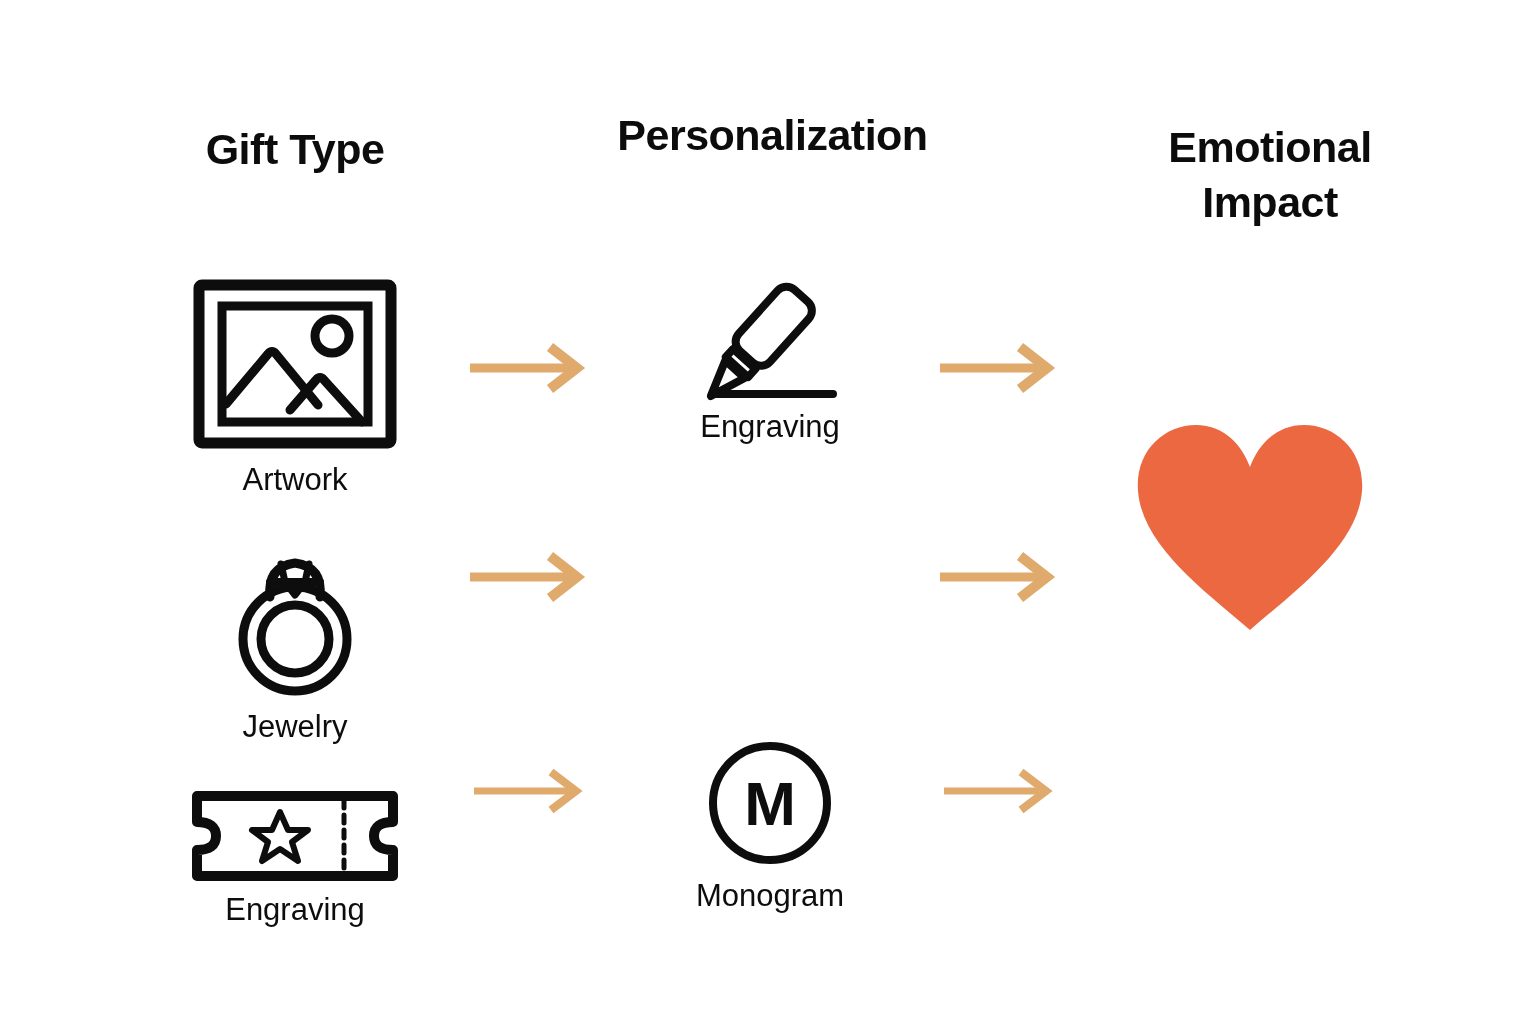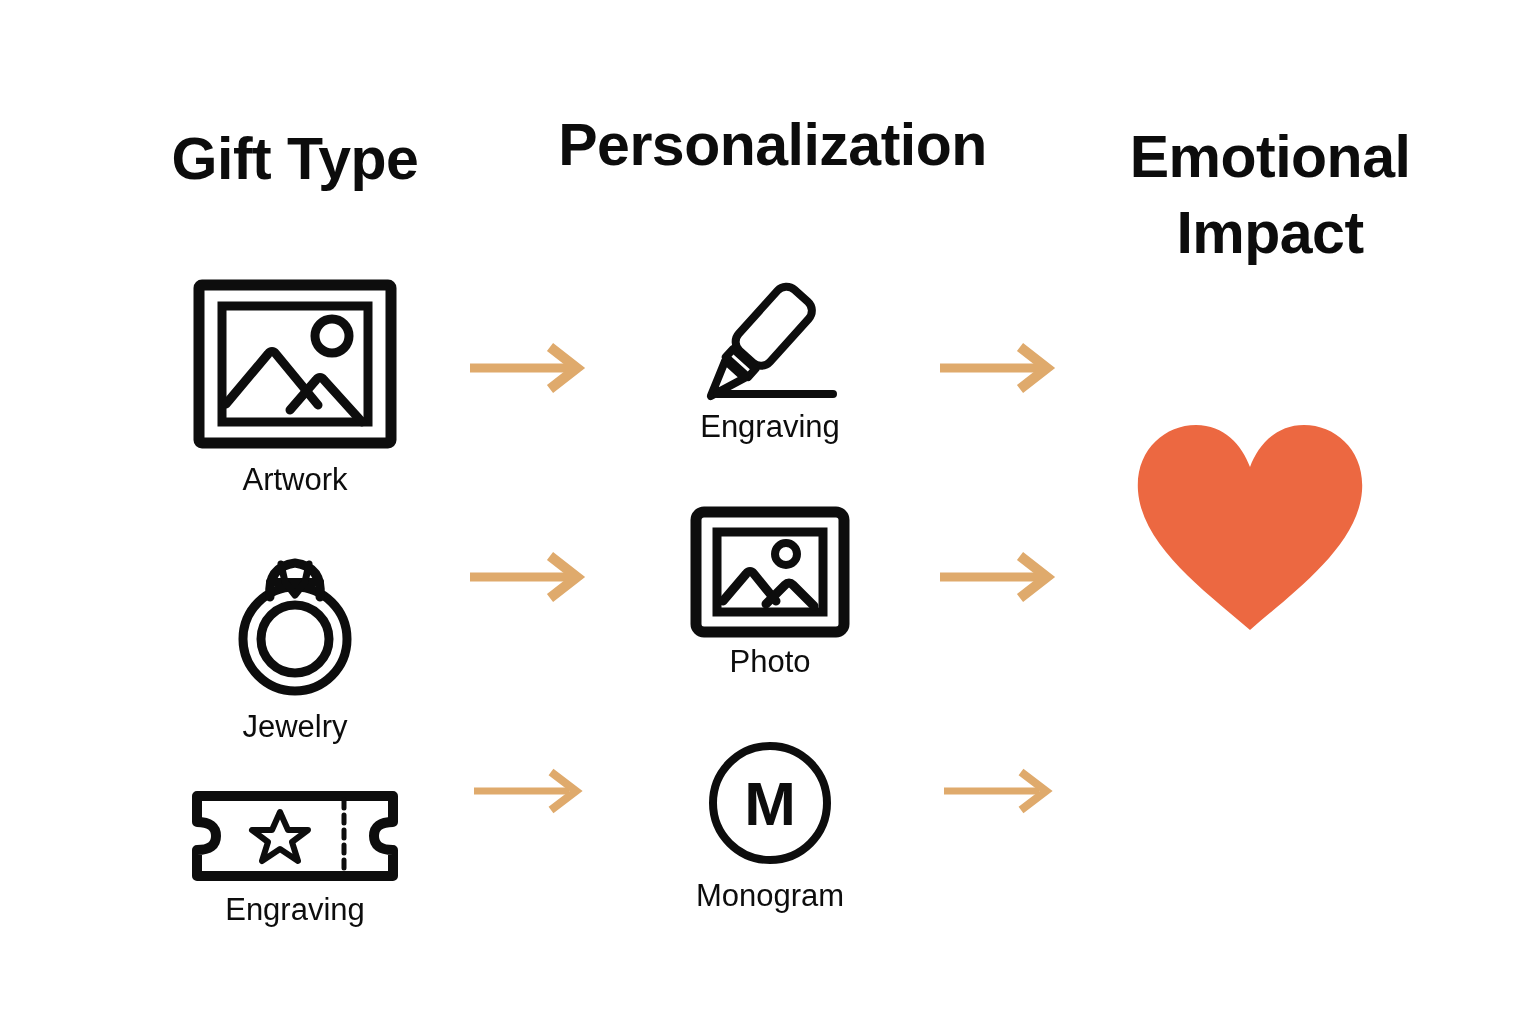--- a/index.html
+++ b/index.html
@@ -15,21 +15,21 @@
   #canvas {
     position: relative;
     width: 1536px;
     height: 1024px;
     background: #ffffff;
     overflow: hidden;
   }
   .col-head {
     position: absolute;
     font-weight: bold;
-    font-size: 59px;
+    font-size: 43px;
     line-height: 1.28;
     letter-spacing: -0.5px;
     text-align: center;
     color: #0c0c0c;
     white-space: pre-line;
   }
   #head-gift      { left: 60px;   top: 122px; width: 470px; }
   #head-personal  { left: 520px;  top: 108px; width: 505px; }
   #head-emotional { left: 1035px; top: 120px; width: 470px; }
 
@@ -130,30 +130,20 @@
       <g transform="rotate(42 84 55)">
         <rect x="64" y="8" width="42" height="82" rx="12" ry="12" fill="none" stroke="#0d0d0d" stroke-width="8"></rect>
         <path d="M70 93 L100 93 L100 104 L70 104 Z" fill="none" stroke="#0d0d0d" stroke-width="8" stroke-linejoin="round"></path>
         <path d="M72 107 L98 107 L85 143 Z" fill="none" stroke="#0d0d0d" stroke-width="8" stroke-linejoin="round"></path>
       </g>
       <path d="M32 119 L148 119" stroke="#0d0d0d" stroke-width="8" stroke-linecap="round"></path>
     </svg>
     <span class="node-label">Engraving</span>
   </div>
 
-  <div class="node" id="node-photo">
-    <svg class="node-icon" width="160" height="132" viewBox="0 0 160 132">
-      <rect x="6" y="6" width="148" height="120" rx="8" ry="8" fill="none" stroke="#0d0d0d" stroke-width="11"></rect>
-      <rect x="27" y="26" width="106" height="80" fill="none" stroke="#0d0d0d" stroke-width="9"></rect>
-      <circle cx="96" cy="48" r="11" fill="none" stroke="#0d0d0d" stroke-width="8"></circle>
-      <path d="M33 95 L56 68 Q60 63 64 68 L86 95" fill="none" stroke="#0d0d0d" stroke-width="9" stroke-linecap="round" stroke-linejoin="round"></path>
-      <path d="M76 98 L95 79 Q99 75 103 79 L124 100" fill="none" stroke="#0d0d0d" stroke-width="9" stroke-linecap="round" stroke-linejoin="round"></path>
-    </svg>
-    <span class="node-label">Photo</span>
-  </div>
 
   <div class="node" id="node-monogram">
     <svg class="node-icon" width="130" height="130" viewBox="0 0 130 130">
       <circle cx="65" cy="65" r="57" fill="none" stroke="#0d0d0d" stroke-width="8"></circle>
       <text x="65" y="65" text-anchor="middle" dominant-baseline="central" font-family="Liberation Sans, sans-serif" font-size="62" font-weight="bold" fill="#0d0d0d">M</text>
     </svg>
     <span class="node-label">Monogram</span>
   </div>
 
   <div class="node" id="node-heart">

